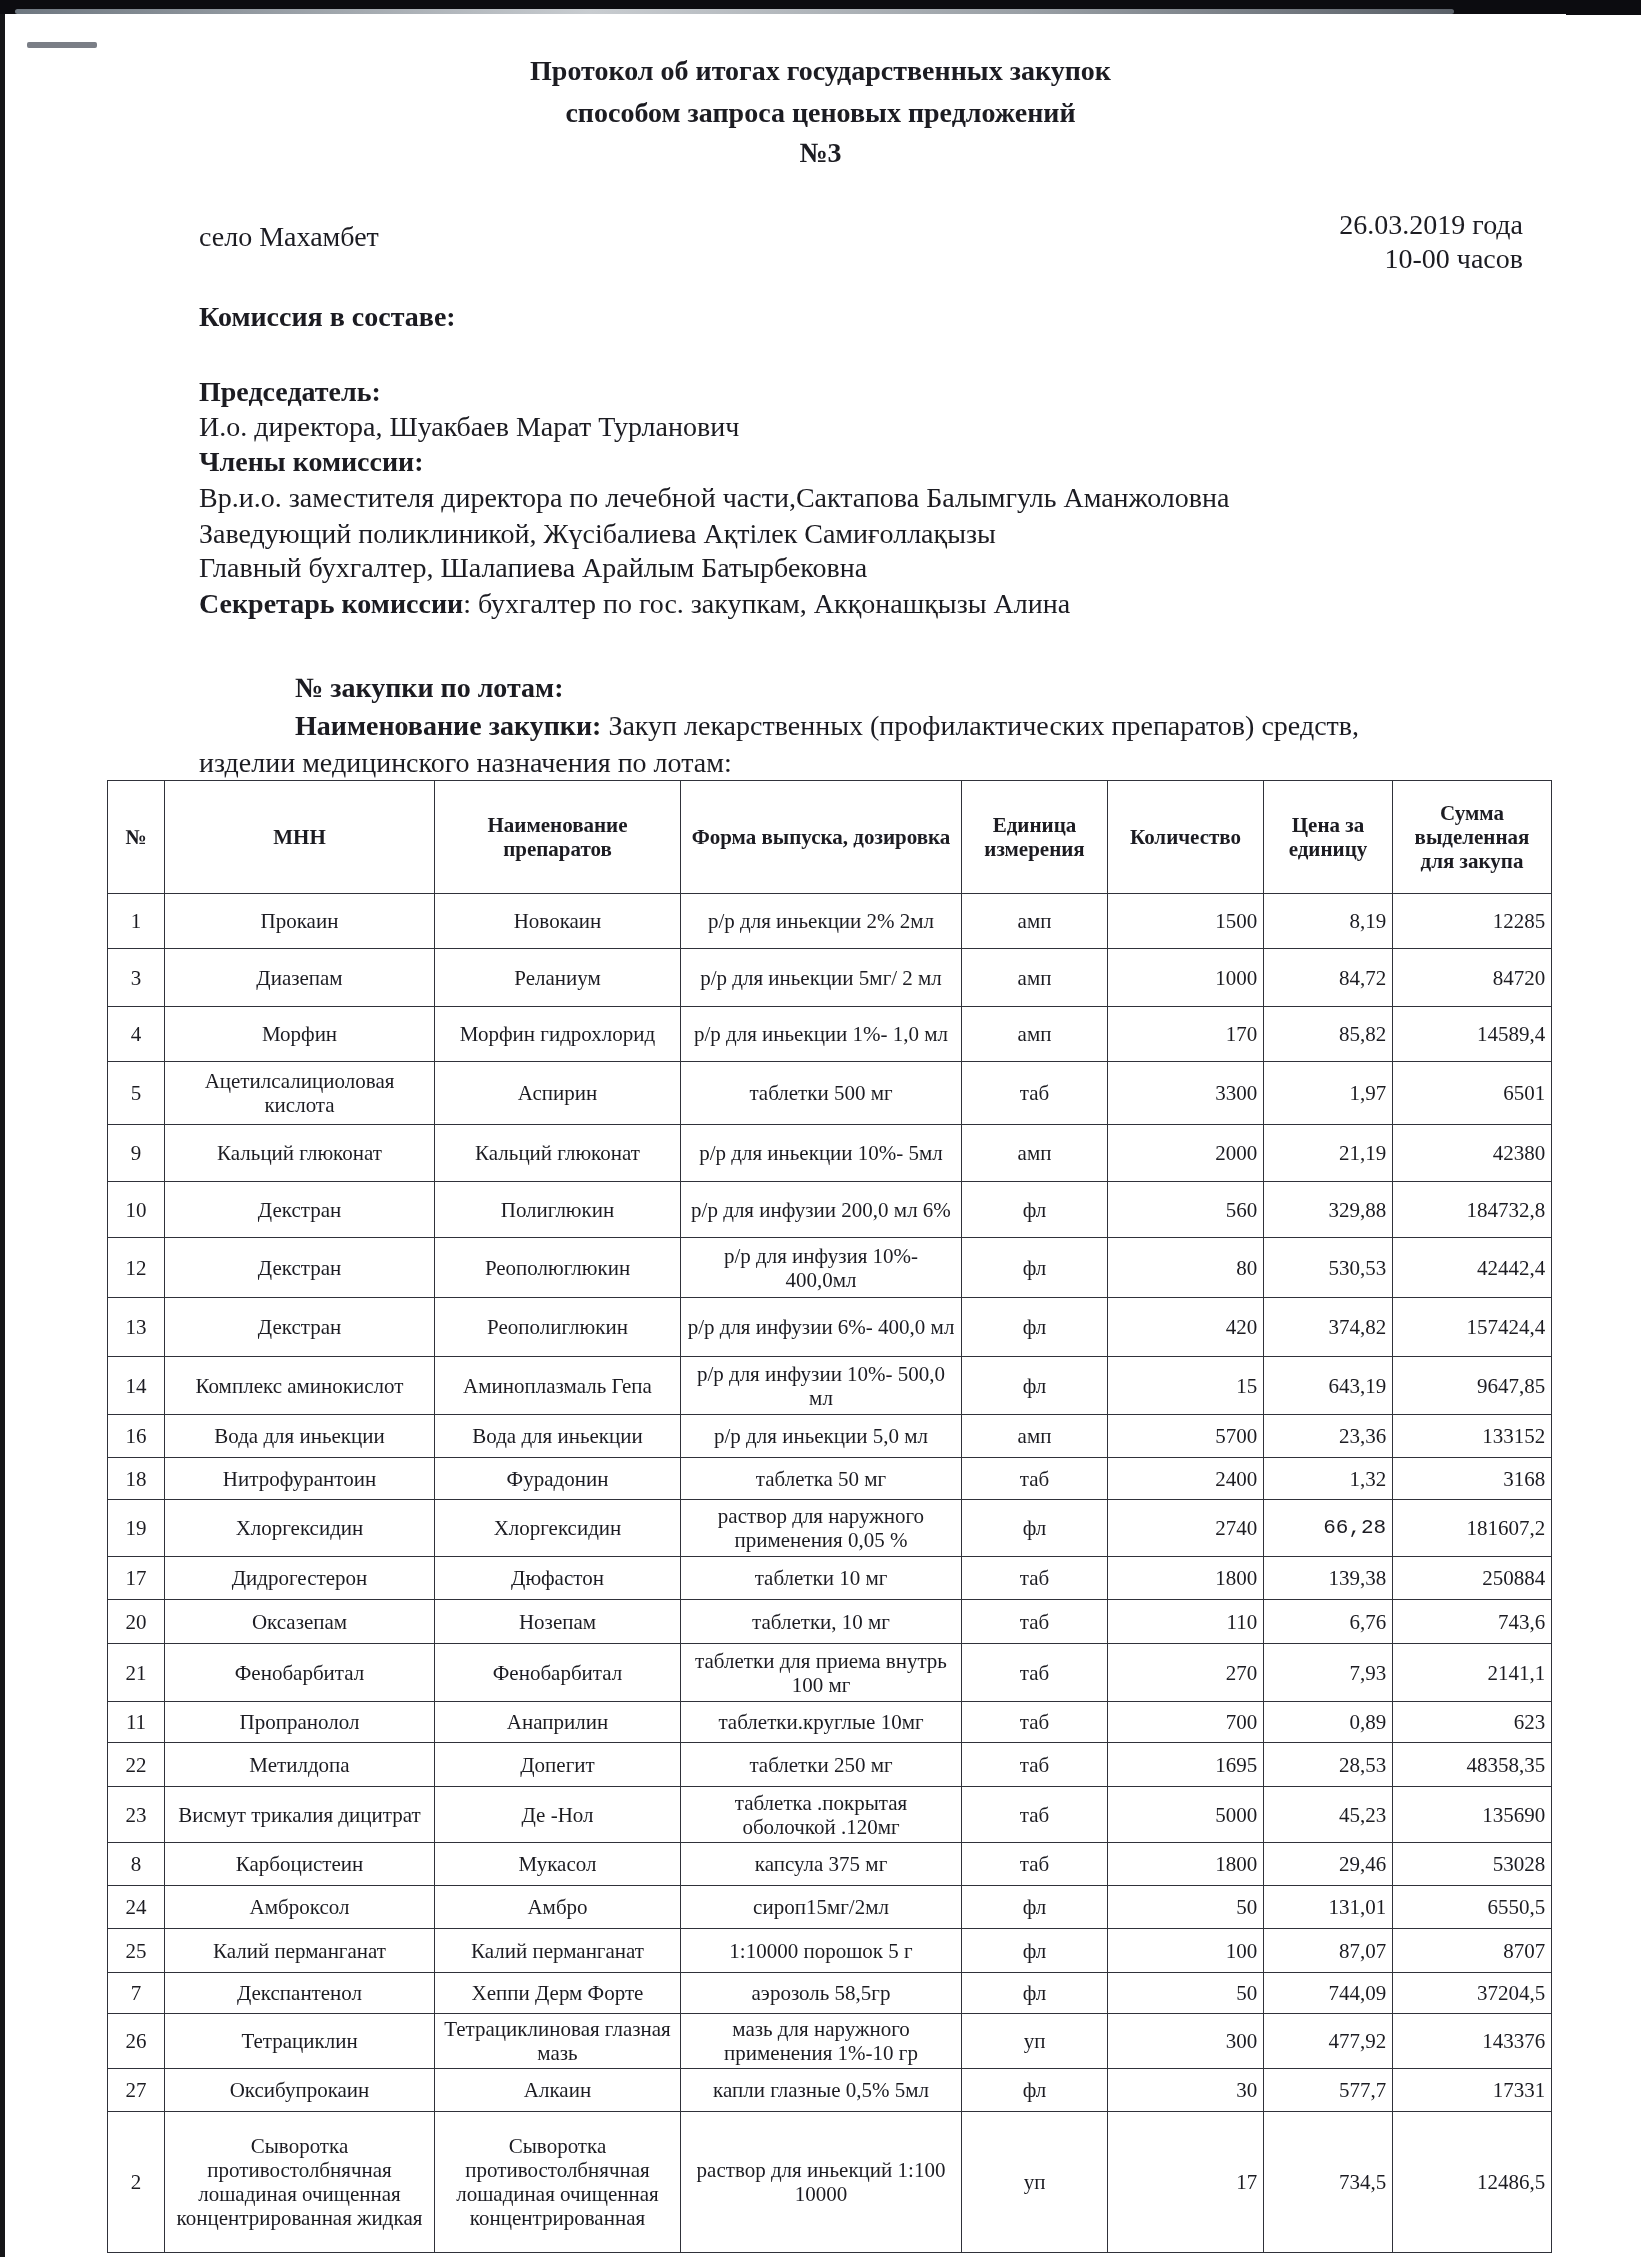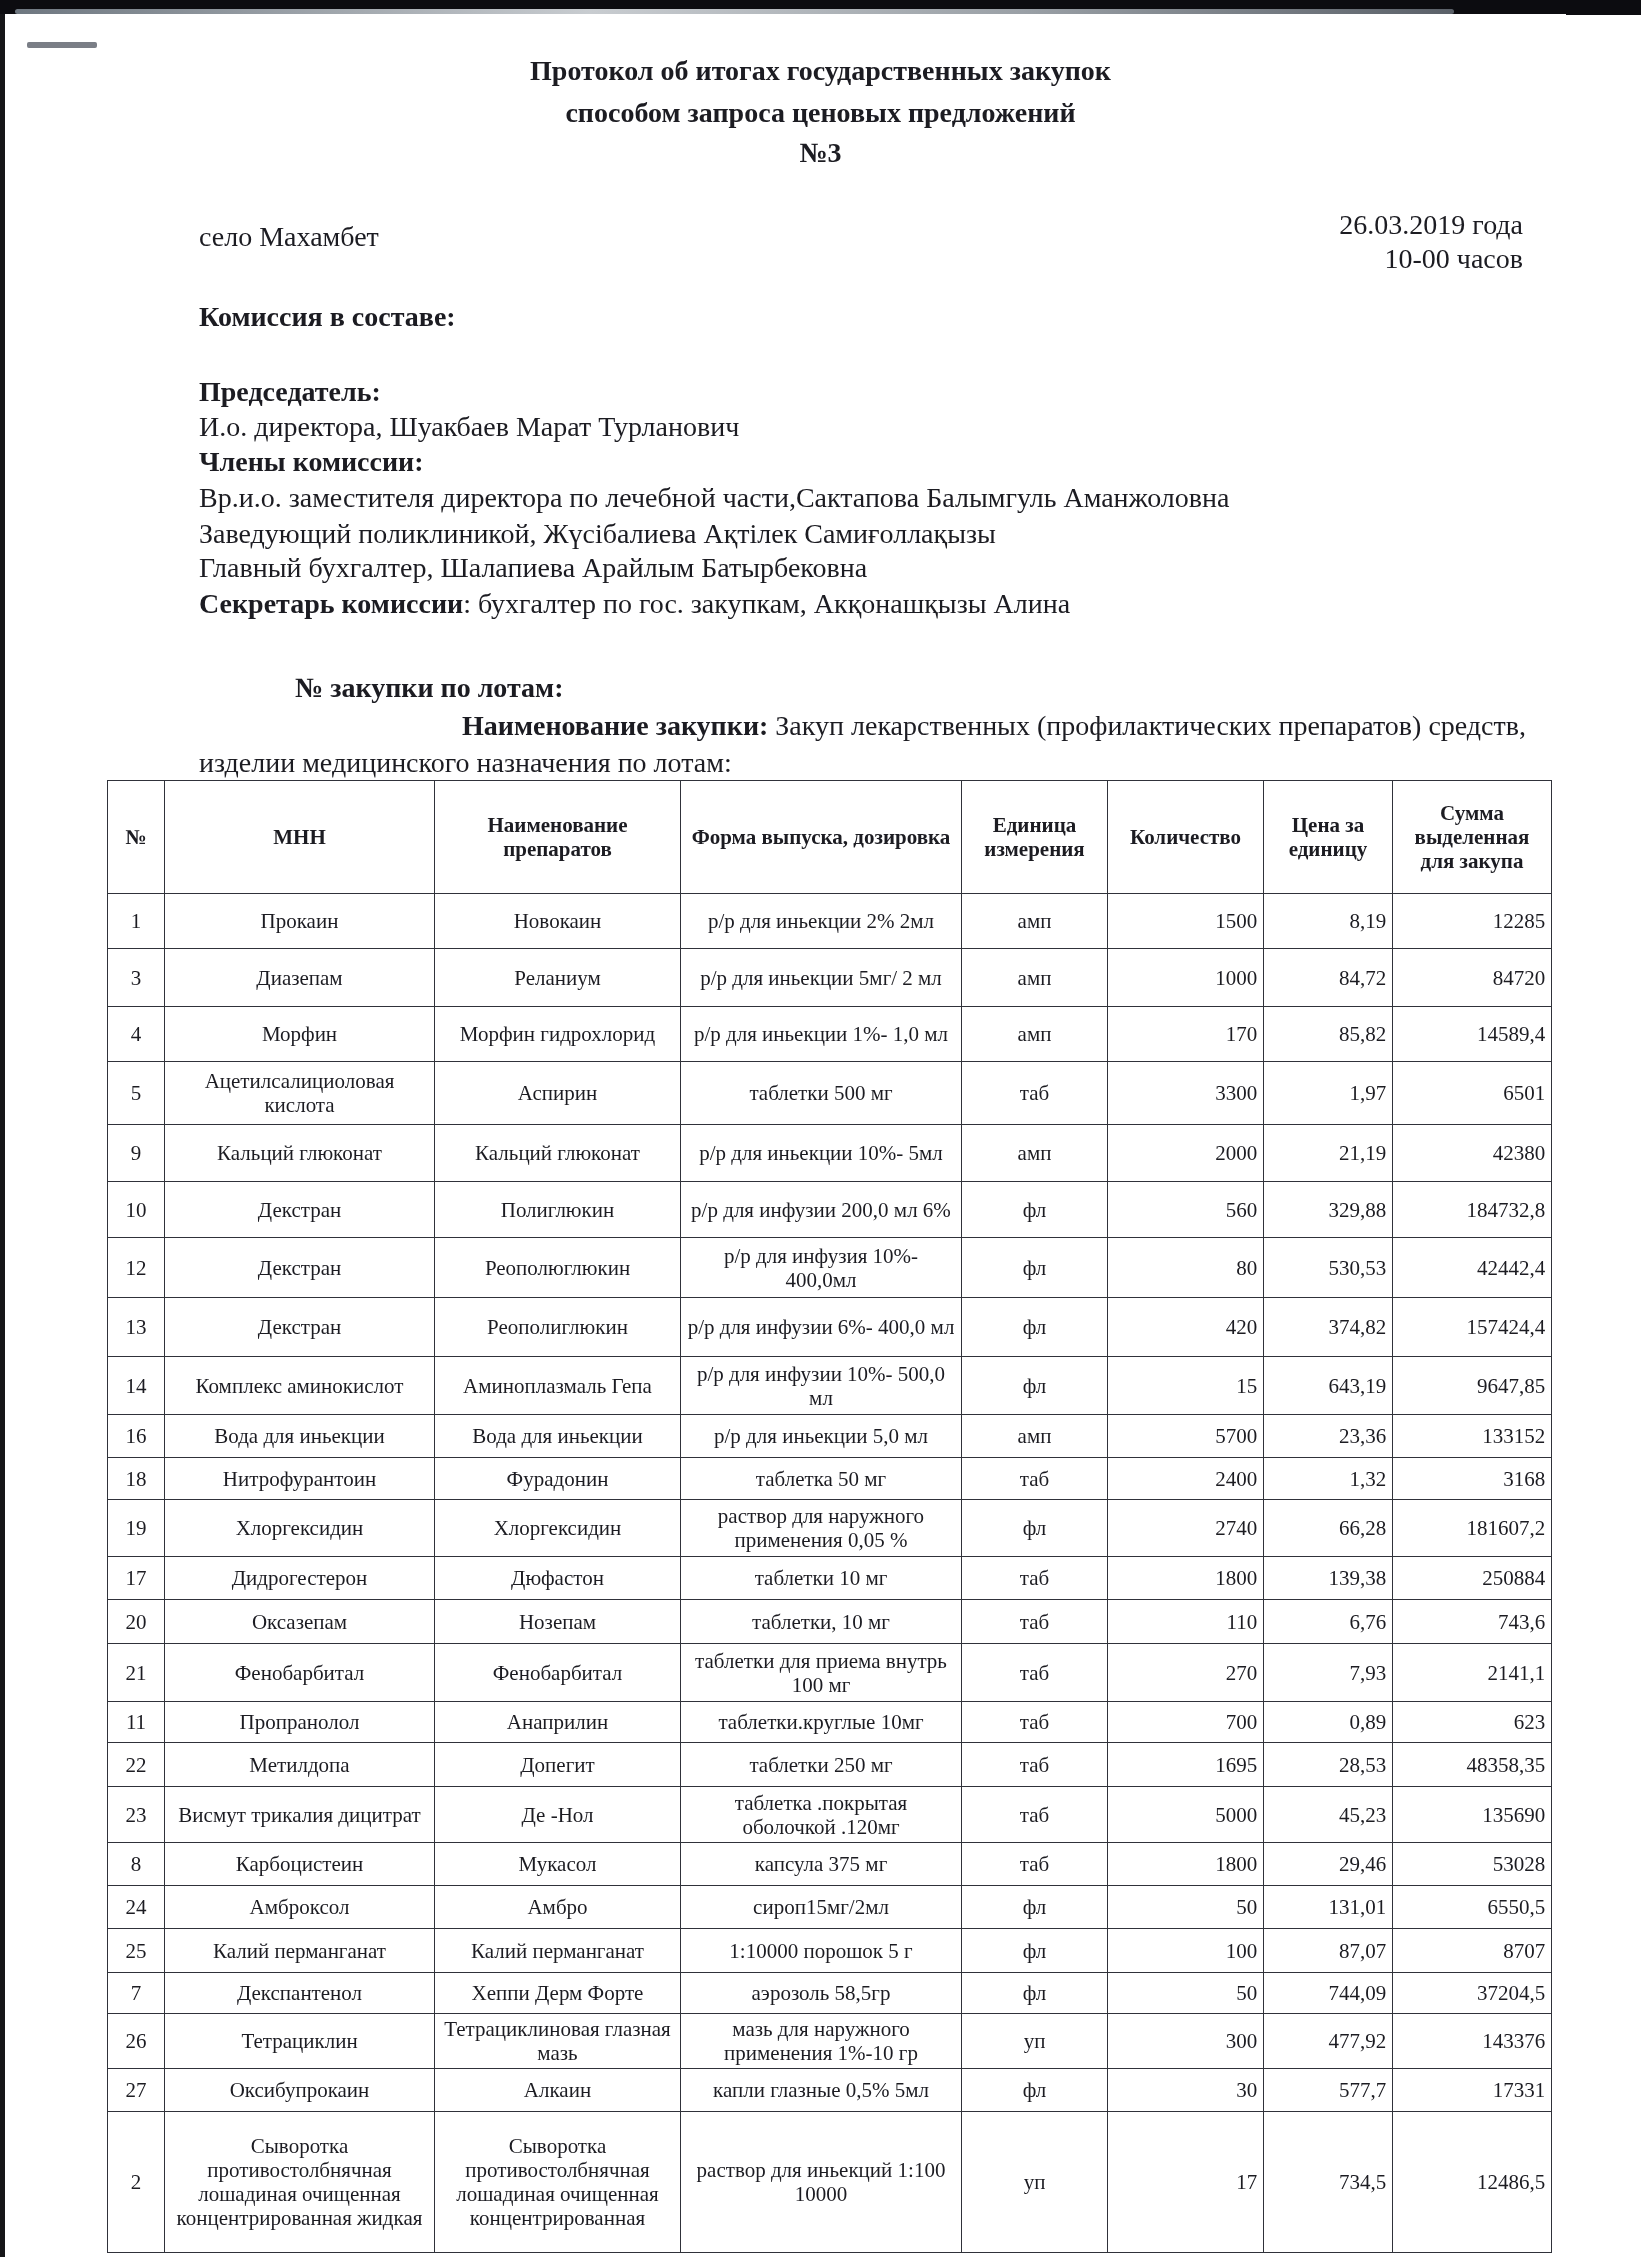--- a/index.html
+++ b/index.html
@@ -12,21 +12,21 @@
     background: linear-gradient(90deg, #6e7780, #c8ccd0 40%, #9aa0a6 70%, #5a6068); border-radius: 2.9px; }
   .scan-right { position: absolute; right: 0; top: 0; width: 75px; height: 15.4px; background: #0c0c10; }
   .scan-left { position: absolute; left: 0; top: 0; width: 4.8px; height: 2257px; background: #151518; }
   .corner-mark { position: absolute; left: 27px; top: 42px; width: 70px; height: 5.8px; background: #7a7e86; border-radius: 1.9px; }
 
   .title { position: absolute; left: 0; width: 1641px; text-align: center; font-weight: bold; font-size: 28px; line-height: 41px; }
   .title .l1 { position: absolute; left: 0; right: 0; top: 50px; }
   .title .l2 { position: absolute; left: 0; right: 0; top: 92px; }
   .title .l3 { position: absolute; left: 0; right: 0; top: 132px; }
 
-  .txt { position: absolute; font-size: 28px; line-height: 35px; white-space: nowrap; text-align: right; }
+  .txt { position: absolute; font-size: 28px; line-height: 35px; white-space: nowrap; }
   .b { font-weight: bold; }
   .right { text-align: right; }
 
   table.lots { position: absolute; left: 107px; top: 780px; border-collapse: collapse; table-layout: fixed; width: 1445px; }
   table.lots td, table.lots th { border: 1.4px solid #30323a; padding: 0 5.8px; font-size: 21px; line-height: 24px; vertical-align: middle; }
   table.lots th { font-weight: bold; text-align: center; height: 112px; }
   td.c { text-align: center; }
   td.r { text-align: right; vertical-align: bottom; padding-bottom: 3.9px; }
   td.u { text-align: center; vertical-align: top; padding-top: 7.7px; }
 </style>
@@ -196,21 +196,21 @@
         <td class="r" style="height: 41px;">1,32</td>
         <td class="r" style="height: 41px;">3168</td>
       </tr>
       <tr>
         <td class="c" style="height: 56px;">19</td>
         <td class="c" style="height: 56px;">Хлоргексидин</td>
         <td class="c" style="height: 56px;">Хлоргексидин</td>
         <td class="c" style="height: 56px;">раствор для наружного применения 0,05 %</td>
         <td class="u" style="height: 56px;">фл</td>
         <td class="r" style="height: 56px;">2740</td>
-        <td class="r" style="height: 56px;">66,28</td>
+        <td class="r" style="height: 56px; font-family: Liberation Mono, monospace;">66,28</td>
         <td class="r" style="height: 56px;">181607,2</td>
       </tr>
       <tr>
         <td class="c" style="height: 42px;">17</td>
         <td class="c" style="height: 42px;">Дидрогестерон</td>
         <td class="c" style="height: 42px;">Дюфастон</td>
         <td class="c" style="height: 42px;">таблетки 10 мг</td>
         <td class="u" style="height: 42px;">таб</td>
         <td class="r" style="height: 42px;">1800</td>
         <td class="r" style="height: 42px;">139,38</td>

